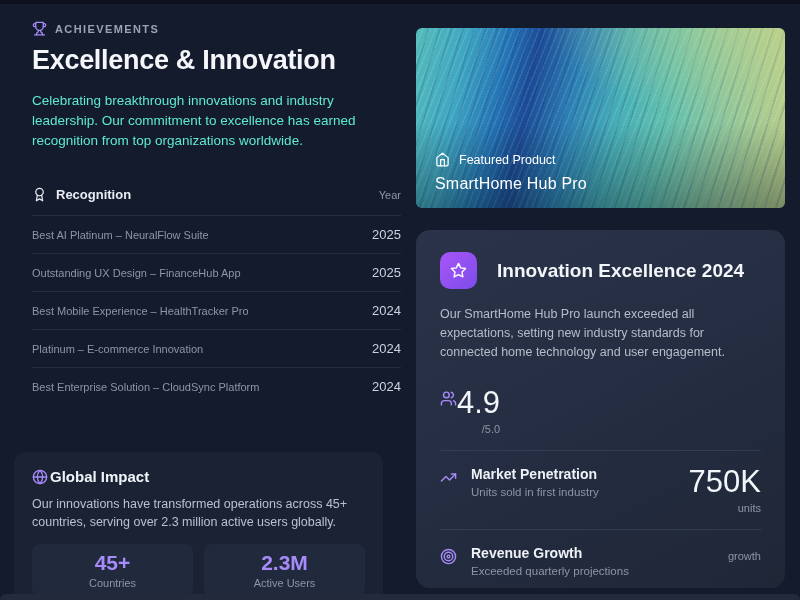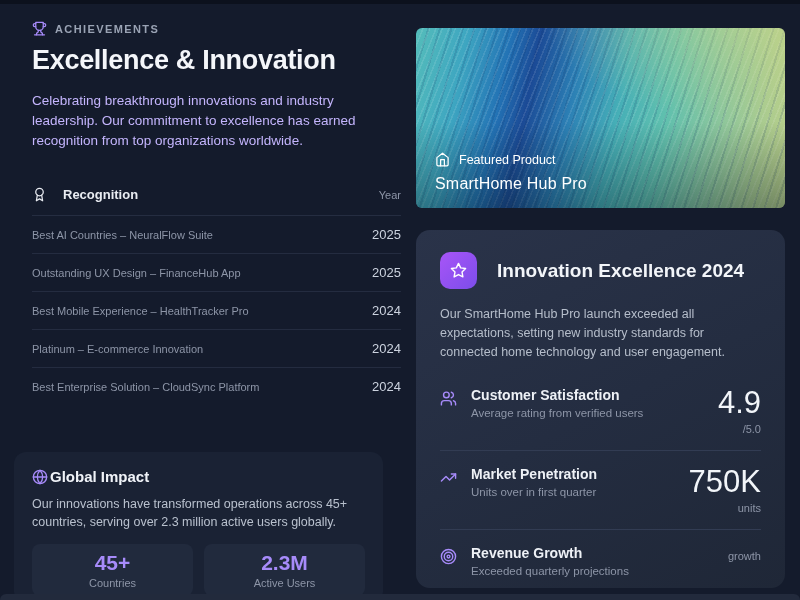--- a/index.html
+++ b/index.html
@@ -10,25 +10,25 @@
     -webkit-font-smoothing:antialiased;
   }
   .top-strip{position:absolute;top:0;left:0;right:0;height:4px;background:#0c111d;}
   .bottom-strip{position:absolute;bottom:0;left:0;right:0;height:6px;background:#222a3c;border-radius:10px 10px 0 0;}
 
   
   .left-col{position:absolute;left:32px;top:21px;width:369px;}
   .eyebrow{display:flex;align-items:center;gap:8px;}
   .eyebrow .label{font-size:11px;letter-spacing:1.4px;color:#9aa3b4;font-weight:600;}
   h1.page-title{margin:9px 0 0;font-size:27px;font-weight:700;color:#f4f6fa;letter-spacing:-0.3px;}
-  .lead{margin:15px 0 0;font-size:13.5px;line-height:20px;color:#c4b5fd;width:355px;}
+  .lead{margin:15px 0 0;font-size:13.5px;line-height:20px;color:#5eead4;width:355px;}
 
   .awards{margin-top:27px;}
   .thead{display:flex;justify-content:space-between;align-items:center;padding:9px 0 13px;border-bottom:1px solid #252d41;}
-  .thead-left{display:flex;align-items:center;gap:16px;}
+  .thead-left{display:flex;align-items:center;gap:9px;}
   .thead-left .col-label{font-size:13px;font-weight:700;color:#e9ecf2;}
   .thead .year-label{font-size:11px;color:#8d95a7;}
   .trow{display:flex;justify-content:space-between;align-items:center;height:37px;border-bottom:1px solid #242c40;}
   .trow:last-child{border-bottom:none;}
   .trow .name{font-size:11px;color:#8d95a7;}
   .trow .year{font-size:13px;color:#ccd3df;}
 
   
   .impact-card{position:absolute;left:14px;top:452px;width:369px;height:152px;
     background:#1a2234;border-radius:12px;padding:16px 18px;box-sizing:border-box;}
@@ -106,21 +106,21 @@
               <circle cx="12" cy="8" r="6"></circle>
               <path d="M15.477 12.89 17 22l-5-3-5 3 1.523-9.11"></path>
             </svg>
         </span>
         <span class="col-label">Recognition</span>
       </div>
       <span class="year-label">Year</span>
     </div>
 
     <div class="trow">
-      <span class="name">Best AI Countries – NeuralFlow Suite</span>
+      <span class="name">Best AI Platinum – NeuralFlow Suite</span>
       <span class="year">2025</span>
     </div>
     <div class="trow">
       <span class="name">Outstanding UX Design – FinanceHub App</span>
       <span class="year">2025</span>
     </div>
     <div class="trow">
       <span class="name">Best Mobile Experience – HealthTracker Pro</span>
       <span class="year">2024</span>
     </div>
@@ -190,40 +190,36 @@
   <div class="metrics">
     <div class="metric">
       <span class="m-icon">
         <svg width="17" height="17" viewBox="0 0 24 24" fill="none" stroke="#a78bfa" stroke-width="2" stroke-linecap="round" stroke-linejoin="round">
             <path d="M16 21v-2a4 4 0 0 0-4-4H6a4 4 0 0 0-4 4v2"></path>
             <circle cx="9" cy="7" r="4"></circle>
             <path d="M22 21v-2a4 4 0 0 0-3-3.87"></path>
             <path d="M16 3.13a4 4 0 0 1 0 7.75"></path>
           </svg>
       </span>
-      <div class="m-text">
-        <div class="m-title">Customer Satisfaction</div>
-        <div class="m-sub">Average rating from verified users</div>
-      </div>
       <div class="m-valwrap">
         <div class="m-value">4.9</div>
         <div class="m-unit">/5.0</div>
       </div>
     </div>
 
     <div class="metric">
       <span class="m-icon">
         <svg width="17" height="17" viewBox="0 0 24 24" fill="none" stroke="#a78bfa" stroke-width="2" stroke-linecap="round" stroke-linejoin="round">
             <polyline points="22 7 13.5 15.5 8.5 10.5 2 17"></polyline>
             <polyline points="16 7 22 7 22 13"></polyline>
           </svg>
       </span>
       <div class="m-text">
         <div class="m-title">Market Penetration</div>
-        <div class="m-sub">Units over in first quarter</div>
+        <div class="m-sub">Units sold in first industry</div>
       </div>
       <div class="m-valwrap">
         <div class="m-value">750K</div>
         <div class="m-unit">units</div>
       </div>
     </div>
 
     <div class="metric">
       <span class="m-icon">
         <svg width="17" height="17" viewBox="0 0 24 24" fill="none" stroke="#a78bfa" stroke-width="2" stroke-linecap="round" stroke-linejoin="round">

